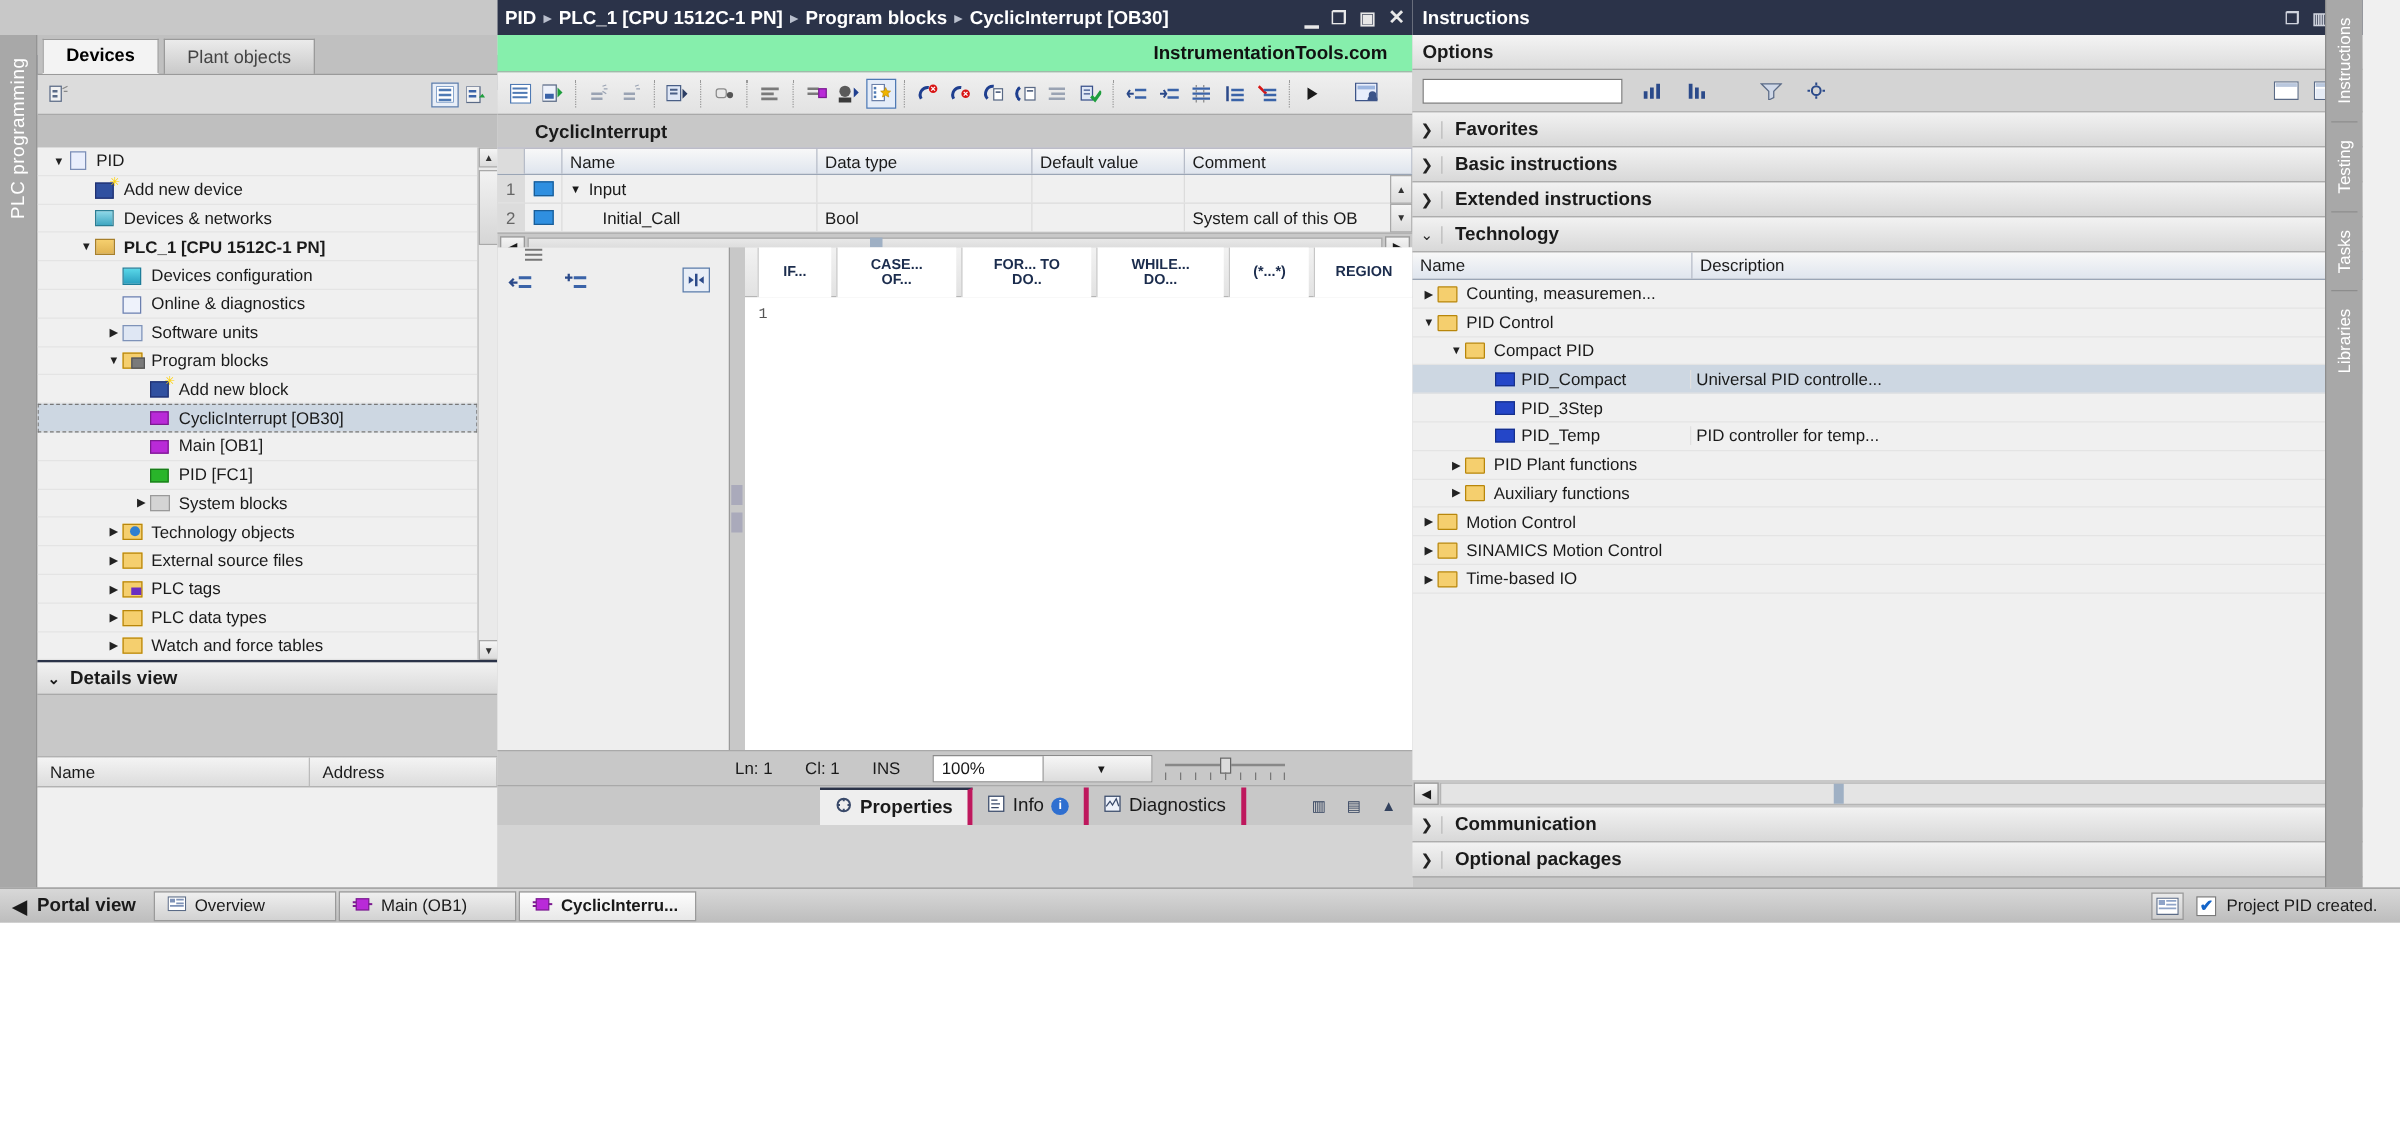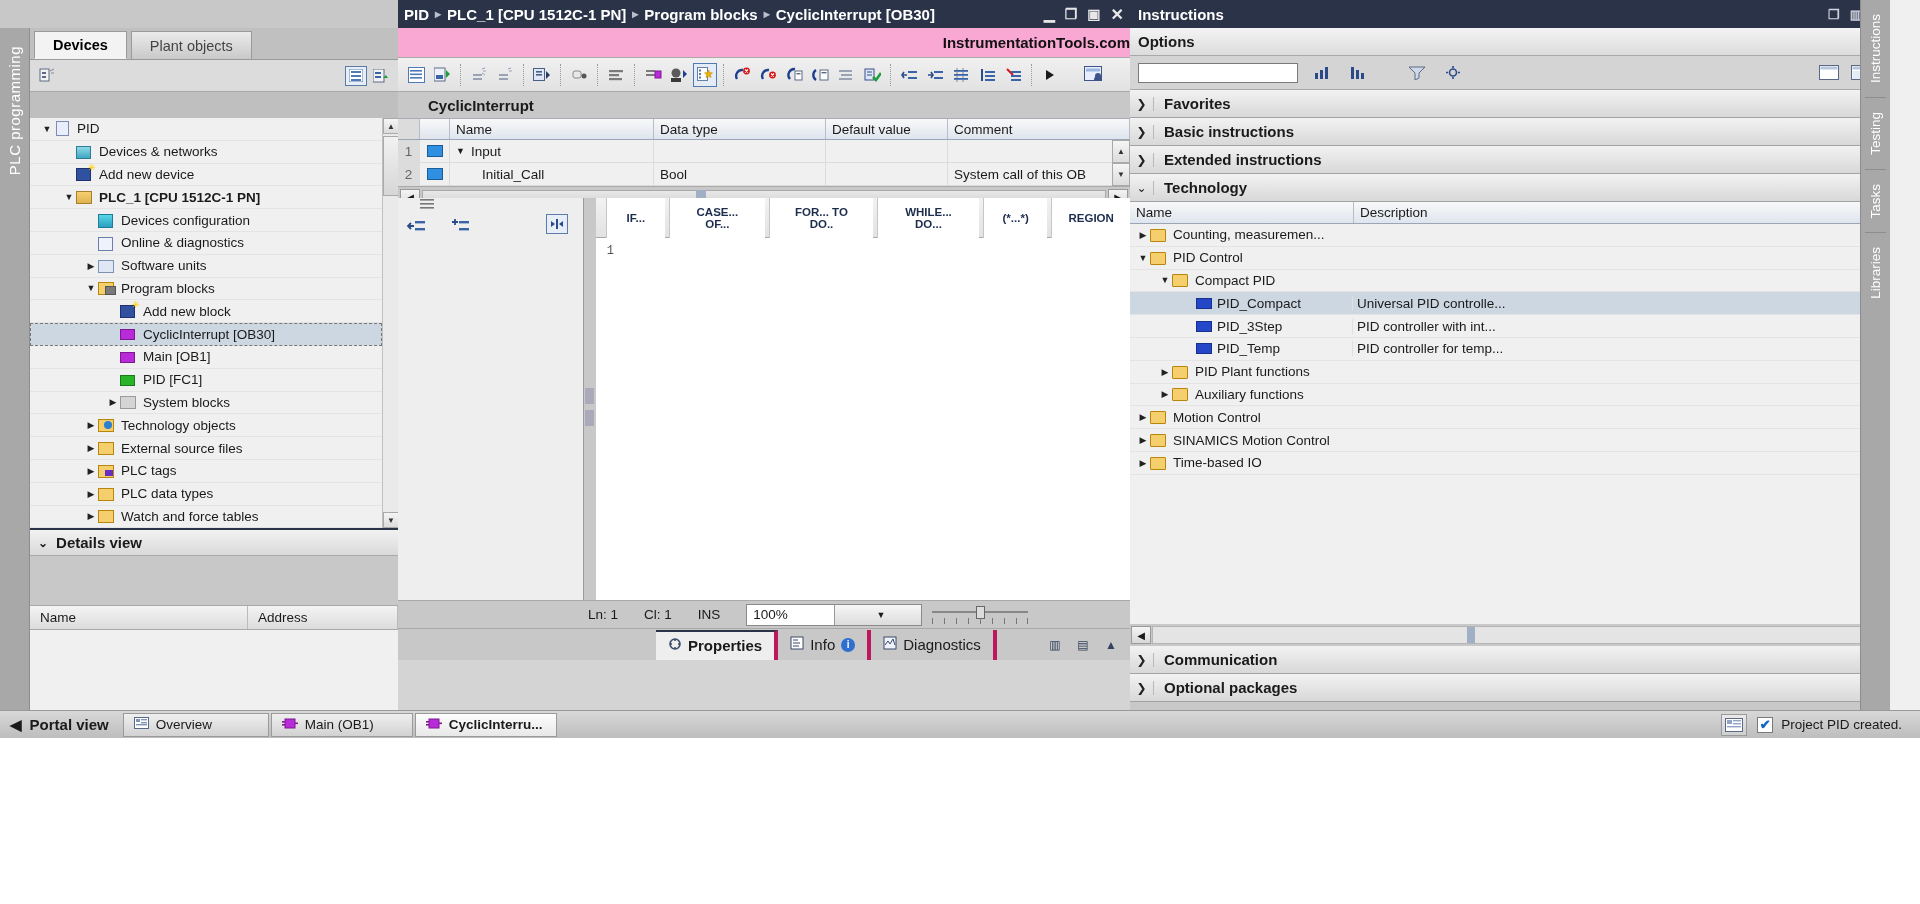--- a/index.html
+++ b/index.html
@@ -114,22 +114,22 @@
   
   #editor { position: absolute; left: 398px; top: 0; width: 732px; height: 710px; background: #d4d4d4; }
   #ed-title {
     height: 28px; background: #2b3349; color: #fff; display: flex; align-items: center;
     justify-content: space-between; padding: 0 6px 0 6px; font-size: 15px; font-weight: bold;
   }
   #ed-bread { display: flex; align-items: center; gap: 6px; overflow: hidden; white-space: nowrap; }
   .bc-sep { color: #b9bfcd; font-size: 12px; }
   #ed-wbtns { display: flex; align-items: center; gap: 10px; font-size: 14px; color: #e8e8e8; }
   #ed-brand {
-    height: 30px; background: #f9a8d4; display: flex; align-items: center; justify-content: flex-end;
-    padding-right: 0; font-size: 15px; font-weight: bold; color: #111;
+    height: 30px; background: #86efac; display: flex; align-items: center; justify-content: flex-end;
+    padding-right: 20px; font-size: 15px; font-weight: bold; color: #111;
     border-bottom: 1px solid #a9a9a9;
   }
   #ed-toolbar {
     height: 34px; background: linear-gradient(#f0f0f0,#e2e2e2); border-bottom: 1px solid #a9a9a9;
     display: flex; align-items: center; gap: 2px; padding: 0 6px;
   }
   .tbi { width: 24px; height: 24px; display:flex;align-items:center;justify-content:center;
      font-size:13px; color:#2e3c5a; }
   .tbi.on { border:1px solid #4f7ab4; background:#e4ecf8; }
   .tbsep { width:1px; height:22px; border-left:1px dotted #9a9a9a; margin:0 4px; }
@@ -319,31 +319,31 @@
           <div class="tw">▼</div>
           <div class="ti">
             <div class="i-doc"></div>
           </div>
           <span>PID</span>
         </div>
         <div class="tree-row">
           <div style="width: 32px; flex: 0 0 auto;"></div>
           <div class="tw"></div>
           <div class="ti">
-            <div class="i-net"></div>
-          </div>
-          <span>Devices &amp; networks</span>
+            <div class="i-new"></div>
+          </div>
+          <span>Add new device</span>
         </div>
         <div class="tree-row">
           <div style="width: 32px; flex: 0 0 auto;"></div>
           <div class="tw"></div>
           <div class="ti">
-            <div class="i-new"></div>
-          </div>
-          <span>Add new device</span>
+            <div class="i-net"></div>
+          </div>
+          <span>Devices &amp; networks</span>
         </div>
         <div class="tree-row bold">
           <div style="width: 32px; flex: 0 0 auto;"></div>
           <div class="tw">▼</div>
           <div class="ti">
             <div class="i-plc"></div>
           </div>
           <span>PLC_1 [CPU 1512C-1 PN]</span>
         </div>
         <div class="tree-row">
@@ -987,21 +987,20 @@
           </div>
           <div class="ds hl">Universal PID controlle...</div>
         </div>
         <div class="in-row">
           <div class="nm">
             <div style="width: 50px; flex: 0 0 auto;"></div>
             <div class="tw"></div>
             <div class="i-blk"></div>
             <span>PID_3Step</span>
           </div>
-          <div class="ds">PID controller with int...</div>
         </div>
         <div class="in-row">
           <div class="nm">
             <div style="width: 50px; flex: 0 0 auto;"></div>
             <div class="tw"></div>
             <div class="i-blk"></div>
             <span>PID_Temp</span>
           </div>
           <div class="ds">PID controller for temp...</div>
         </div>

